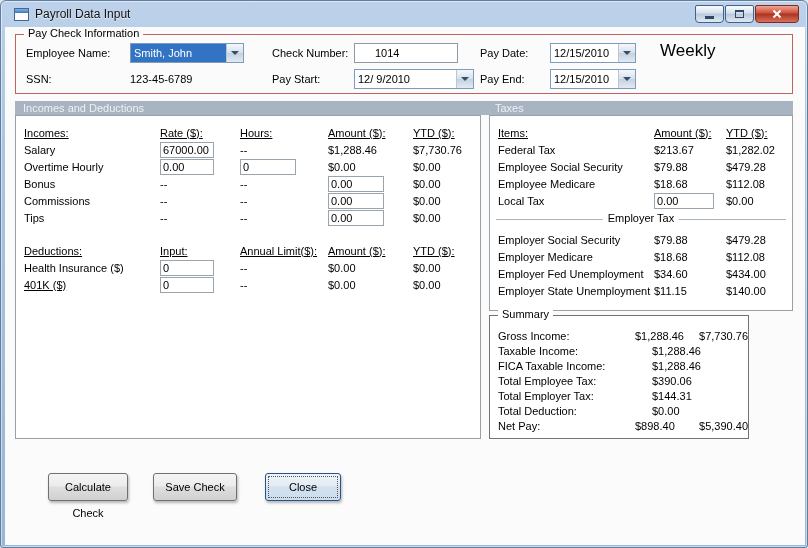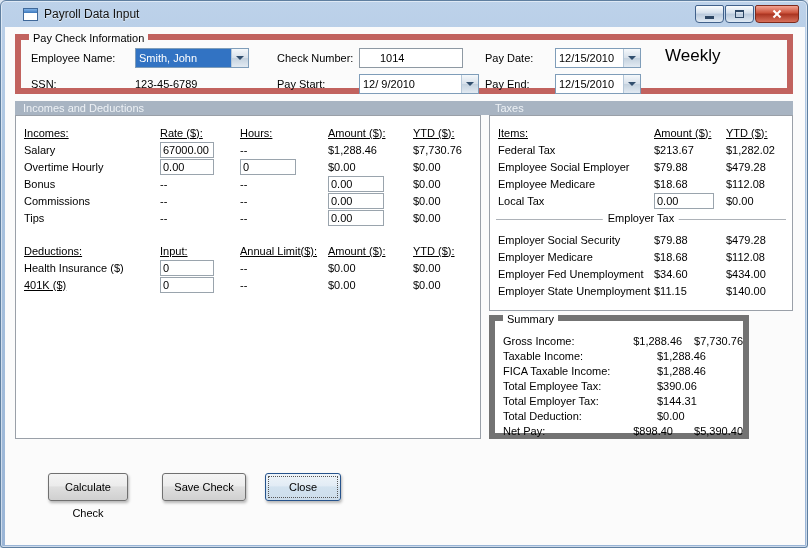--- a/index.html
+++ b/index.html
@@ -3,21 +3,21 @@
 <meta charset="utf-8">
 <style>
   * { margin:0; padding:0; box-sizing:border-box; }
   html,body { width:808px; height:548px; overflow:hidden; font-family:"Liberation Sans",sans-serif; }
   body { position:relative; background:#dce6f2; font-size:11px; color:#000; }
 
   
   .frame { position:absolute; inset:0; border-radius:6px 6px 3px 3px;
            background:linear-gradient(180deg, var(--titlebar_top,#bdd2ea) 0%, #aac3df 30%, var(--titlebar_bottom,#9ab5d6) 100%);
            border:1px solid #5f7fa0; box-shadow:inset 0 0 0 1px rgba(255,255,255,.5); }
-  .titlebar { position:absolute; left:0; top:0; right:0; height:26px; display:flex; align-items:center; padding-left:22px; }
+  .titlebar { position:absolute; left:0; top:0; right:0; height:26px; display:flex; align-items:center; padding-left:13px; }
   .formicon { width:15px; height:13px; background:#fff; border:1px solid #3f6899; position:relative; margin-right:6px; flex:0 0 auto; }
   .formicon::before { content:""; position:absolute; left:0; right:0; top:0; height:4px;
                       background:linear-gradient(180deg,#7fb2e8,#3c77bb); }
   .title-text { font-size:12px; color:#111; text-shadow:0 1px 1px rgba(255,255,255,.8); }
   .winbtns { position:absolute; right:8px; top:4px; display:flex; gap:1px; }
   .winbtn { width:29px; height:18px; border:1px solid #41618b; border-radius:2px 2px 4px 4px;
             display:flex; align-items:center; justify-content:center; cursor:default;
             background:linear-gradient(180deg,#fbfdfe,#d4dfec 45%,#b9c9dc 50%,#dfe9f3); }
   .winbtn.close { width:44px; border-color:#7e2a1c;
             background:linear-gradient(180deg,#f3a493,var(--close_red,#c94f38) 45%,#a93320 50%,#d8705b); }
@@ -25,21 +25,21 @@
   .glyph-max { width:9px; height:8px; border:1px solid #2d4664; border-top-width:2px; background:transparent; }
   .glyph-close { position:relative; width:12px; height:12px; }
   .glyph-close::before,.glyph-close::after { content:""; position:absolute; left:1px; top:5px; width:10px; height:2px; background:#fff; }
   .glyph-close::before { transform:rotate(45deg); }
   .glyph-close::after  { transform:rotate(-45deg); }
 
   
   .client { position:absolute; left:4px; top:26px; width:800px; height:518px; background:#fbfbfb; }
 
   
-  .group { position:absolute; border:6px solid #737373; }
+  .group { position:absolute; border:1px solid #737373; }
   .group .legend { position:absolute; top:-8px; left:8px; background:#fbfbfb; padding:0 4px; }
   .group.redgrp { border-color:var(--group_border_red,#c1625e); }
 
   
   .pg-item { position:absolute; height:20px; line-height:20px; white-space:nowrap; }
   .tbx { height:20px; border:1px solid #8e99a3; background:#fff; font:11px "Liberation Sans",sans-serif; padding:0 3px; }
   .combo,.dtp { position:absolute; height:20px; border:1px solid #7f9db9; background:#fff; display:flex; cursor:default; }
   .combo .sel { flex:1; background:var(--selection,#3273c3); color:#fff; display:flex; align-items:center; padding:0 3px; white-space:nowrap; overflow:hidden; }
   .dtp .sel { flex:1; display:flex; align-items:center; padding:0 3px; white-space:nowrap; overflow:hidden; }
   .ddbtn { width:17px; border-left:1px solid #b5c7d8; background:linear-gradient(180deg,#f4f8fb,#d7e0ea 50%,#c3d1de 50%,#e2eaf2);
@@ -225,21 +225,21 @@
         <span class="rc1 u">Items:</span>
         <span class="rc2 u">Amount ($):</span>
         <span class="rc3 u">YTD ($):</span>
       </div>
       <div class="row">
         <span class="rc1">Federal Tax</span>
         <span class="rc2">$213.67</span>
         <span class="rc3">$1,282.02</span>
       </div>
       <div class="row">
-        <span class="rc1">Employee Social Employer</span>
+        <span class="rc1">Employee Social Security</span>
         <span class="rc2">$79.88</span>
         <span class="rc3">$479.28</span>
       </div>
       <div class="row">
         <span class="rc1">Employee Medicare</span>
         <span class="rc2">$18.68</span>
         <span class="rc3">$112.08</span>
       </div>
       <div class="row">
         <span class="rc1">Local Tax</span>
@@ -308,17 +308,17 @@
         </div>
         <div class="row">
           <span class="sc1">Net Pay:</span>
           <span class="sc2">$898.40</span>
           <span class="sc3">$5,390.40</span>
         </div>
       </div>
     </div>
 
     <button class="btn" style="left:43px; top:446px; width:80px;">Calculate Check</button>
-    <button class="btn" style="left:148px; top:446px; width:84px;margin-left:9px;">Save Check</button>
+    <button class="btn" style="left:148px; top:446px; width:84px;">Save Check</button>
     <button class="btn focused" style="left:260px; top:446px; width:76px;">Close</button>
 
   </div>
 </div>
 
 </body></html>

